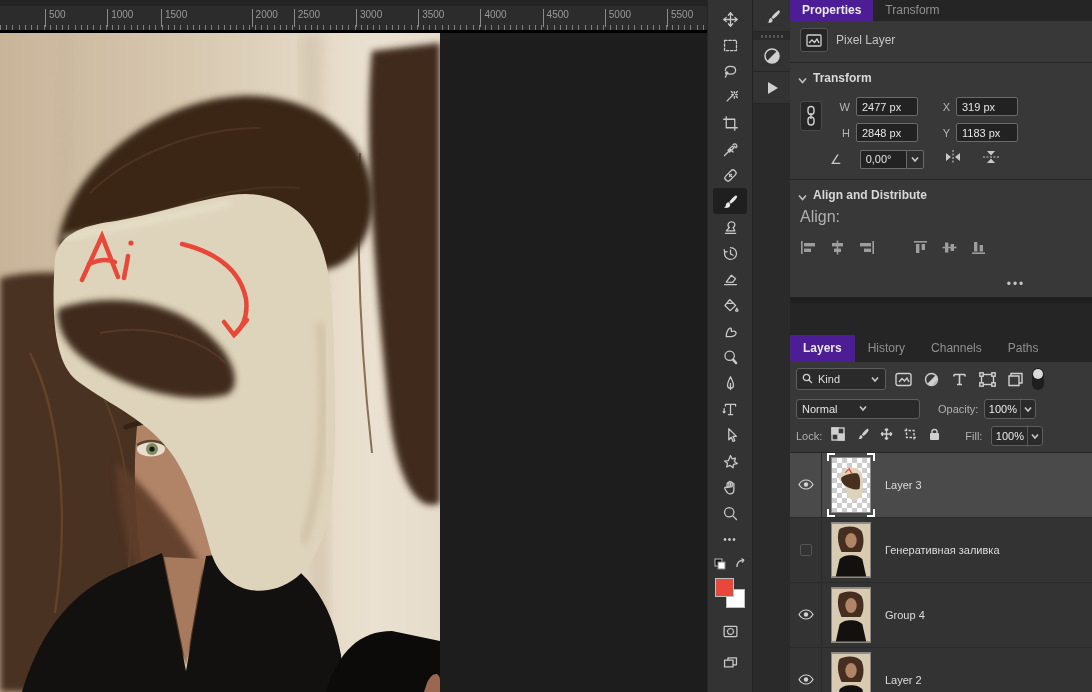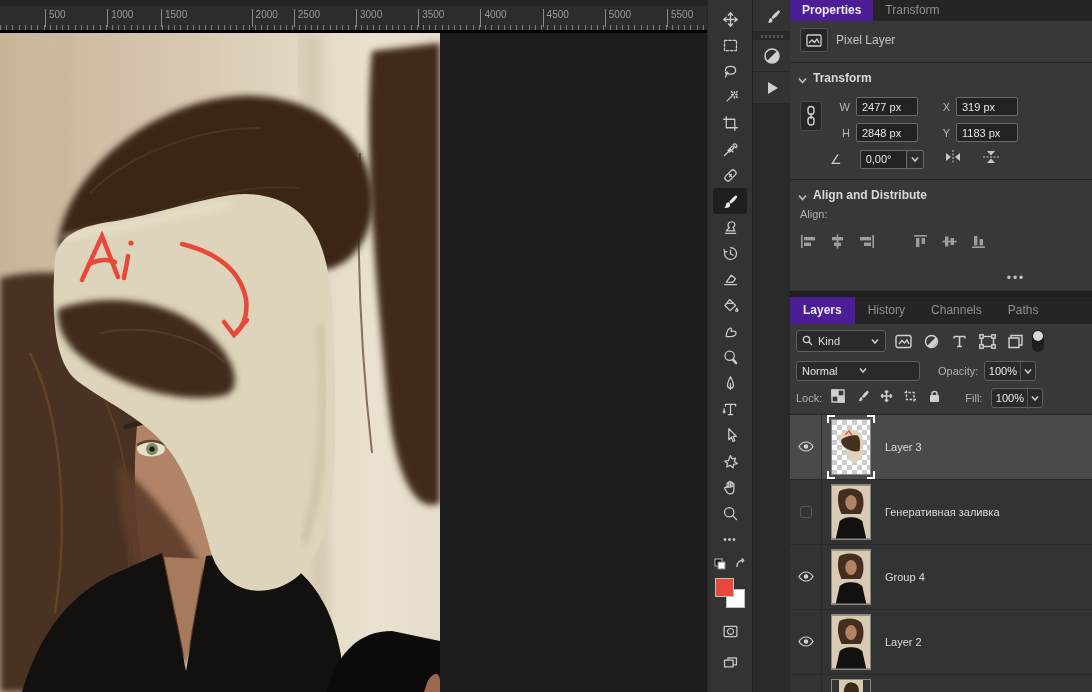--- a/index.html
+++ b/index.html
@@ -77,30 +77,30 @@
   .t-gap { width:8px; }
   .angle-row { display:flex; align-items:center; gap:6px; margin:4px 0 10px 30px; }
   .angle-glyph { color:#c9c9c9; font-size:13px; }
   .angle-box { display:flex; }
   .angle-box input { width:46px; border-right:none; border-radius:2px 0 0 2px;margin-left:12px; }
   .angle-dd { width:18px; height:19px; background:#2e2e2e; border:1px solid #6a6a6a;
     border-radius:0 2px 2px 0; display:flex; align-items:center; justify-content:center; }
   .flip { margin-left:14px; }
   .flip svg { width:18px; height:16px; stroke:#c9c9c9; fill:#c9c9c9; stroke-width:1; }
 
-  .align-label { color:#b0b0b0; font-size:11px; padding:0 10px 4px; }
+  .align-label { color:#b0b0b0; font-size:16px; padding:0 10px 4px; }
   .align-row { display:flex; align-items:center; padding:10px 10px 4px; gap:12px; }
   .align-btn svg { width:17px; height:15px; }
   .align-spacer { width:14px; }
   .more-dots { text-align:center; color:#c2c2c2; font-size:12px; letter-spacing:2px;
     padding:14px 0 6px 150px; }
 
   
   #layers-sect { border-top:6px solid #1f1f1f; }
-  #layers-sect .tabbar .tab { padding:6px 13px 7px; }
+  #layers-sect .tabbar .tab { padding:6px 13px 7px;margin-top:32px; }
   .filt-row { display:flex; align-items:center; padding:6px 6px 5px; gap:6px; }
   .kind-dd { display:flex; align-items:center; gap:5px; width:90px; height:22px;
     background:#2a2a2a; border:1px solid #5e5e5e; border-radius:3px; padding:0 5px; }
   .kind-dd .klabel { color:#dedede; font-size:11px; flex:1; }
   .ficon { width:22px; height:20px; display:flex; align-items:center; justify-content:center; }
   .ficon svg { width:17px; height:15px; stroke:#cfcfcf; fill:none; stroke-width:1.4; }
   .ftoggle { width:12px; height:22px; background:#1e1e1e; border-radius:6px; position:relative; }
   .ftoggle i { position:absolute; left:1px; top:1px; width:10px; height:10px; border-radius:50%;
     background:#d9d9d9; }
   .blend-row { display:flex; align-items:center; padding:4px 6px; gap:6px; }

